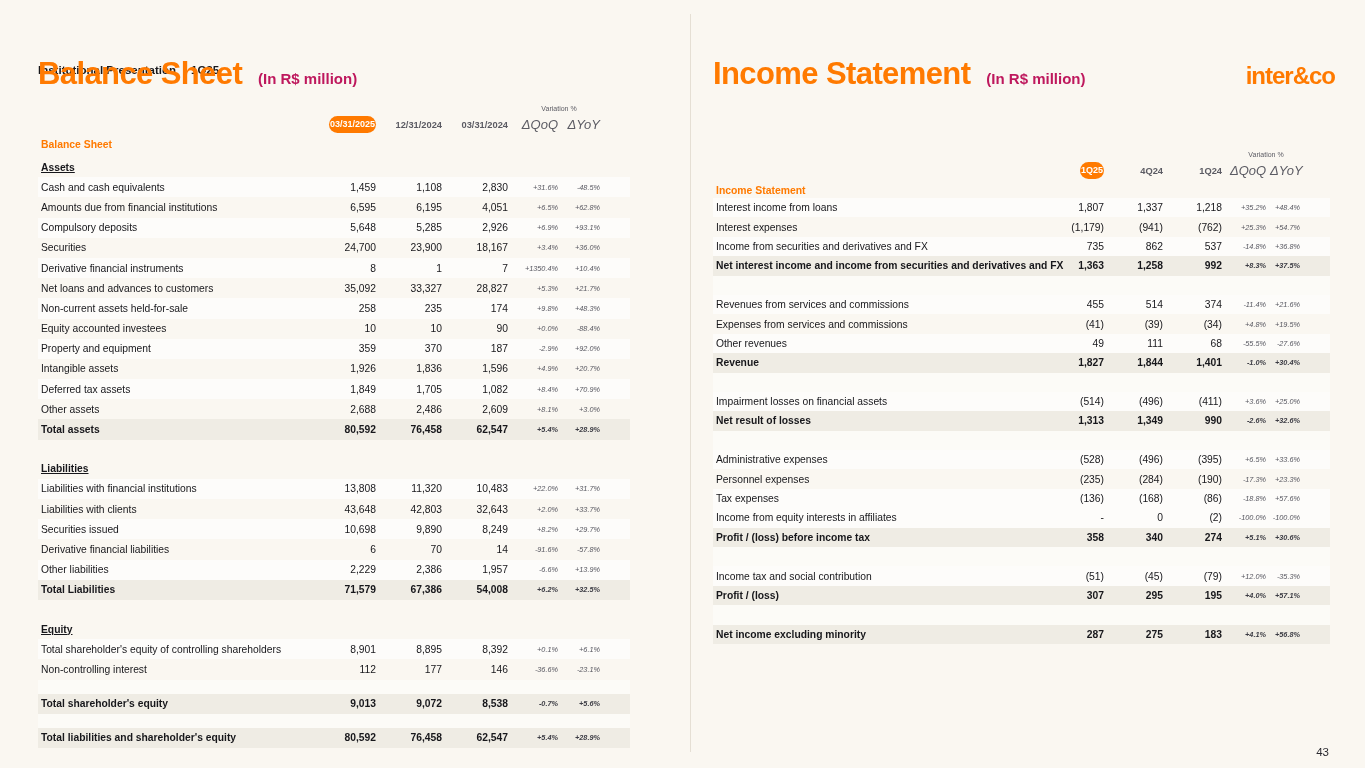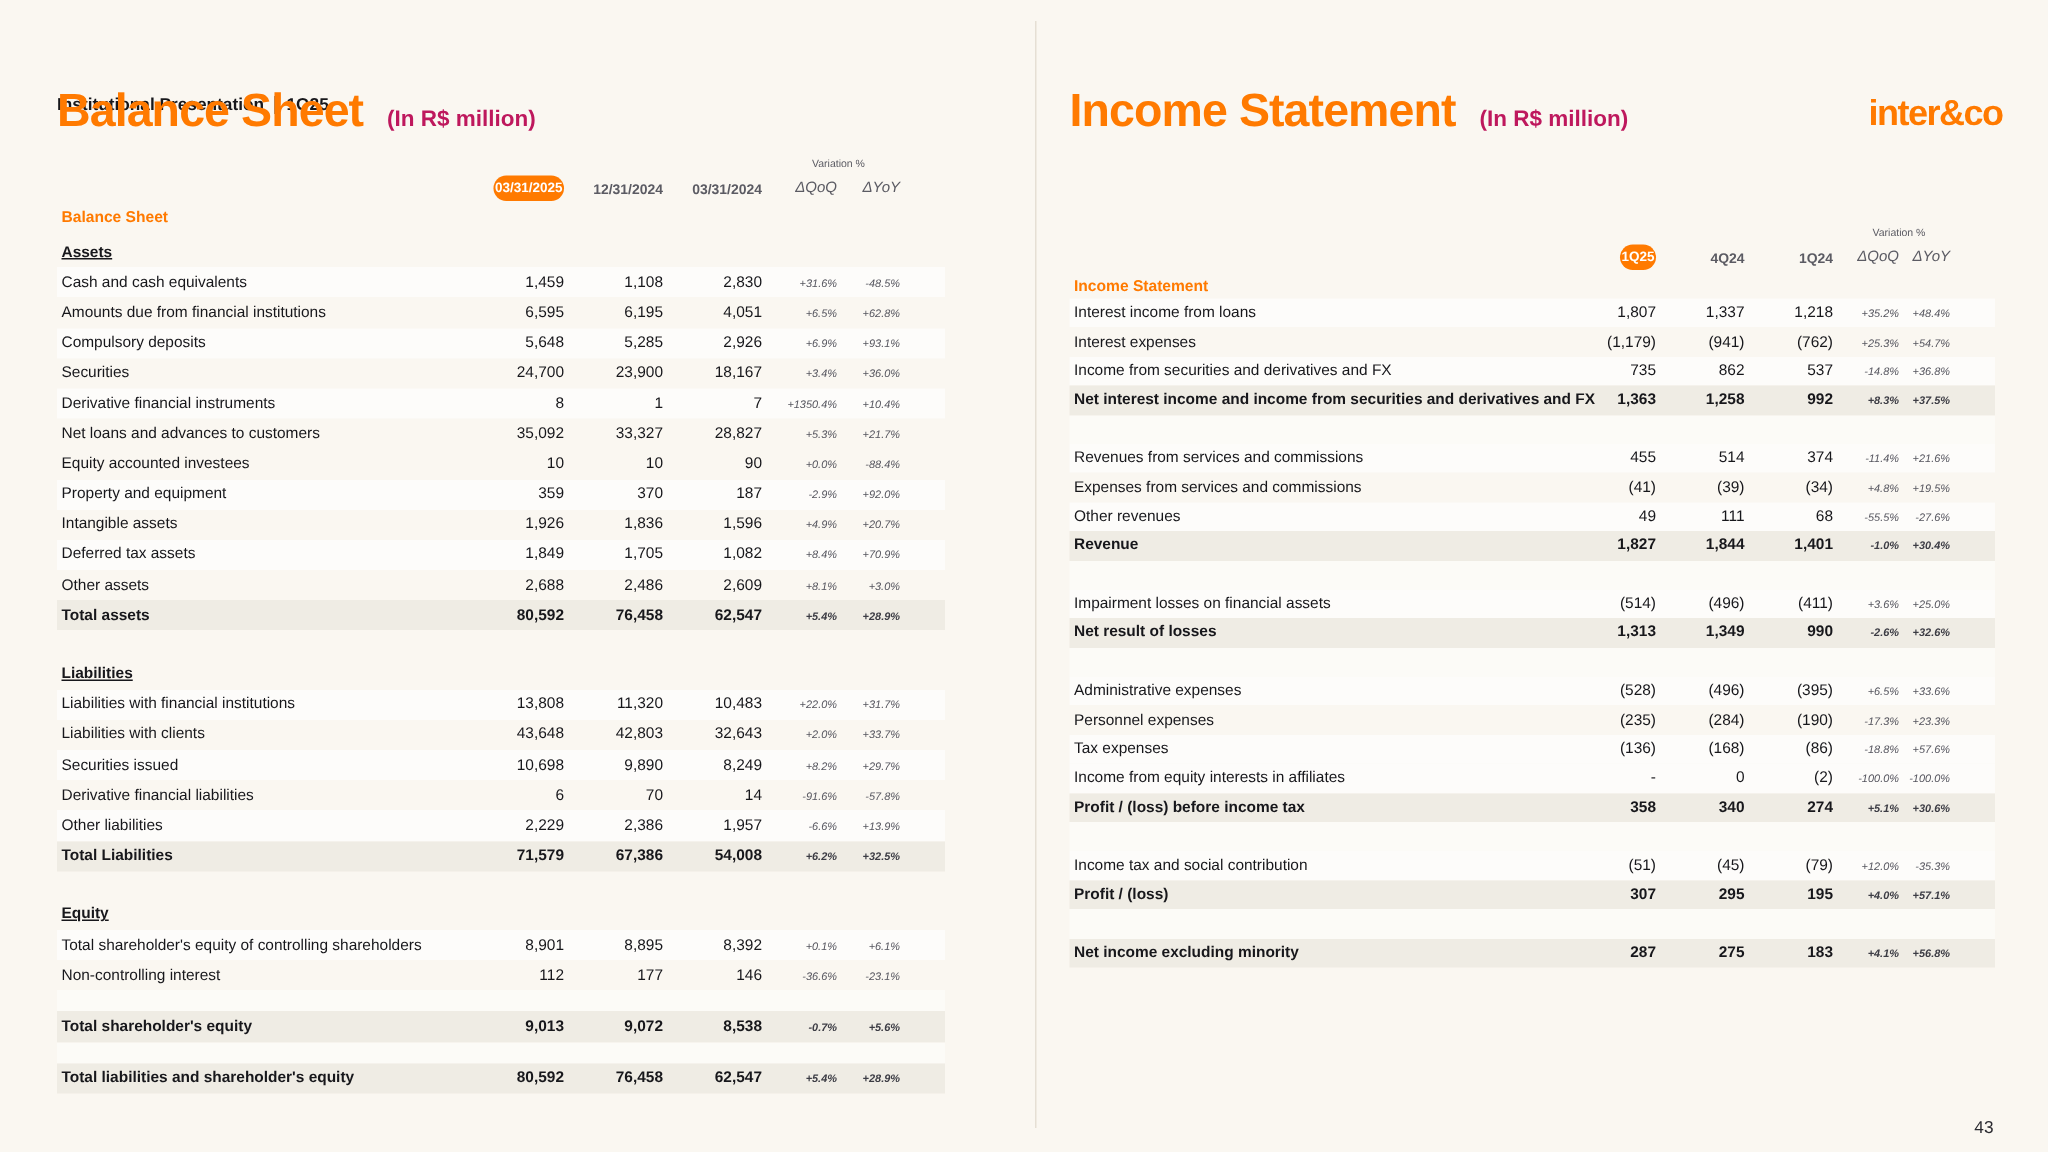--- a/index.html
+++ b/index.html
@@ -40,21 +40,21 @@
 
   
   .grid { display: grid; align-items: center; padding-right: 26px; }
   .panel.left  .grid { grid-template-columns: 280px 66px 66px 66px 46px 42px; }
   .panel.right .grid { grid-template-columns: 340px 59px 59px 59px 40px 34px; }
 
   .hline1 { height: 13px; }
   .variation-label { grid-column: 5 / 7; font-size: 7px; color: #5B5B63; text-align: center; padding-right: 2px; }
   .hline2 { height: 19px; }
   .hline2 .c-val { font-size: 9.3px; font-weight: 700; color: #5B5B63; }
-  .c-delta.hd { font-style: italic; font-size: 10px; color: #5B5B63; }
+  .c-delta.hd { font-style: italic; font-size: 13px; color: #5B5B63; }
   .pill {
     display: inline-block; background: #FF7A00; color: #FFFFFF;
     font-size: 9px; font-weight: 700; line-height: 1;
     padding: 4px 1px; border-radius: 9px; white-space: nowrap;
   }
   .tlabel { height: 18px; display: flex; align-items: flex-end; color: #FF7A00; font-weight: 700; font-size: 10.4px; padding-left: 3px; padding-bottom: 2px; }
 
   
   .row.data, .row.section { height: var(--rh); }
   .row.spacer { height: var(--sh); background: rgba(255,255,255,0.45); }
@@ -150,20 +150,28 @@
           <div class="c-delta">+10.4%</div>
         </div>
         <div class="grid row data">
           <div class="c-label">Net loans and advances to customers</div>
           <div class="c-val">35,092</div>
           <div class="c-val">33,327</div>
           <div class="c-val">28,827</div>
           <div class="c-delta">+5.3%</div>
           <div class="c-delta">+21.7%</div>
         </div>
+        <div class="grid row data stripe">
+          <div class="c-label">Non-current assets held-for-sale</div>
+          <div class="c-val">258</div>
+          <div class="c-val">235</div>
+          <div class="c-val">174</div>
+          <div class="c-delta">+9.8%</div>
+          <div class="c-delta">+48.3%</div>
+        </div>
         <div class="grid row data">
           <div class="c-label">Equity accounted investees</div>
           <div class="c-val">10</div>
           <div class="c-val">10</div>
           <div class="c-val">90</div>
           <div class="c-delta">+0.0%</div>
           <div class="c-delta">-88.4%</div>
         </div>
         <div class="grid row data stripe">
           <div class="c-label">Property and equipment</div>

